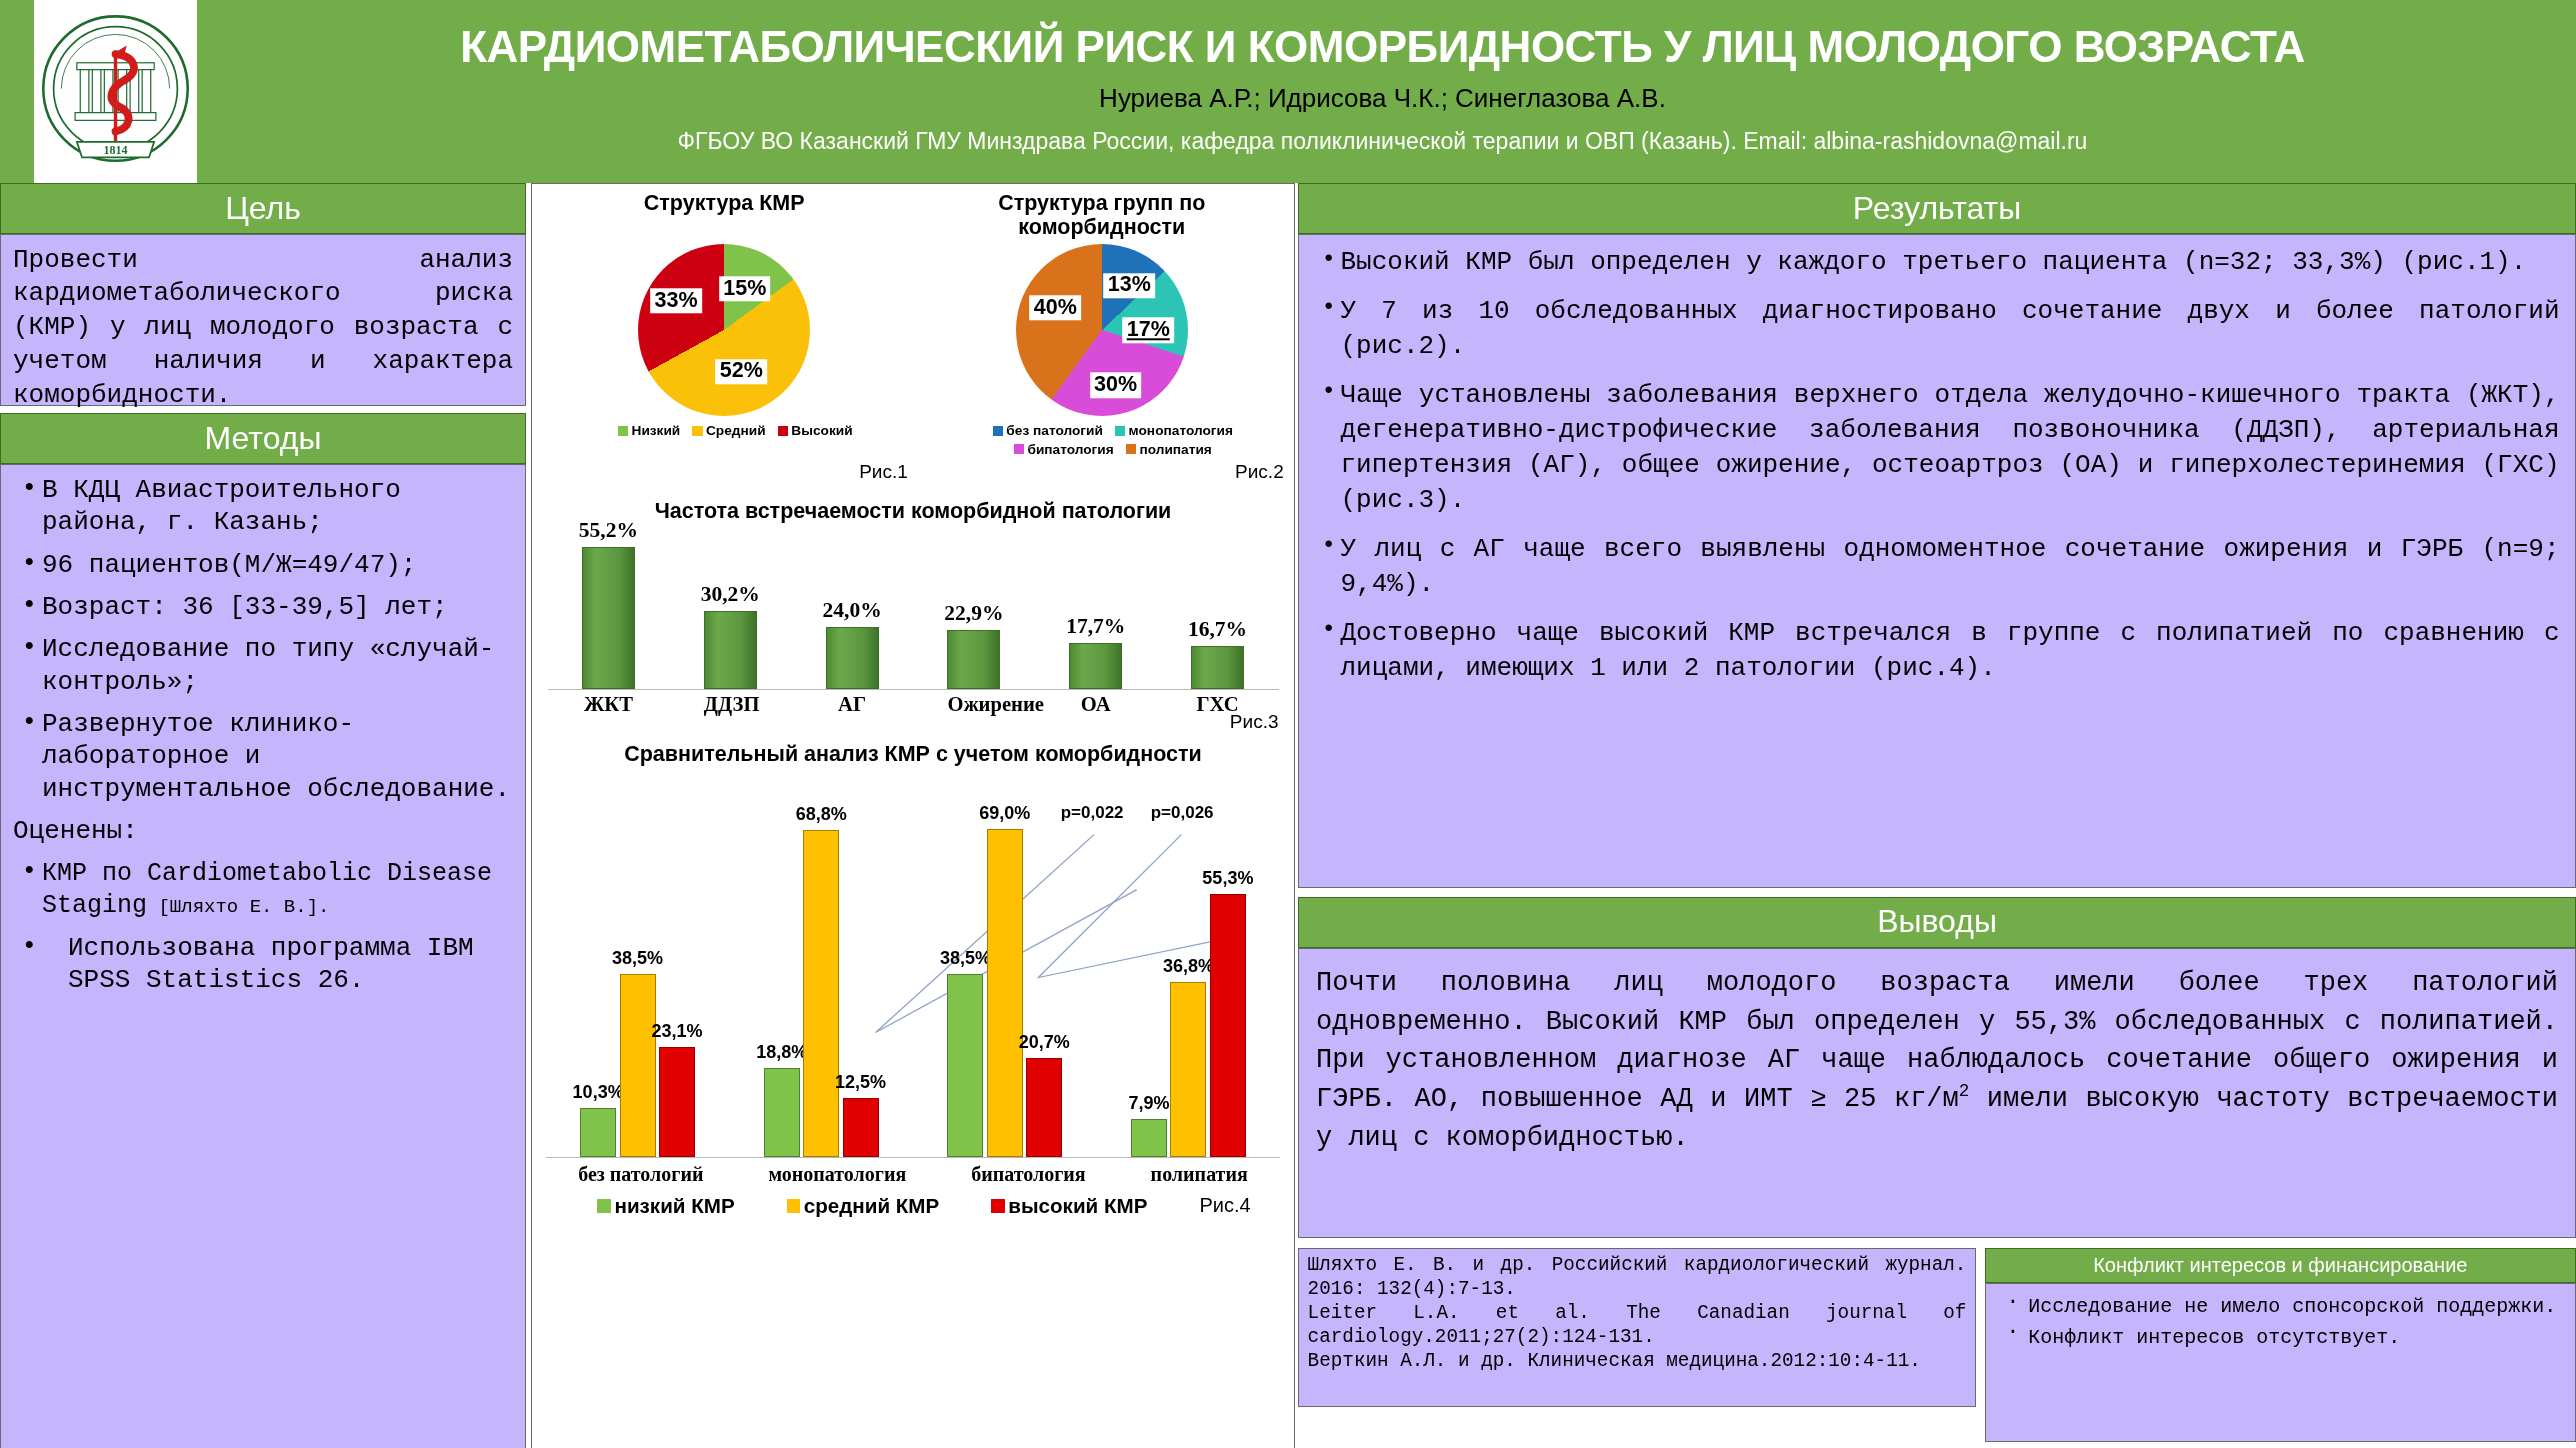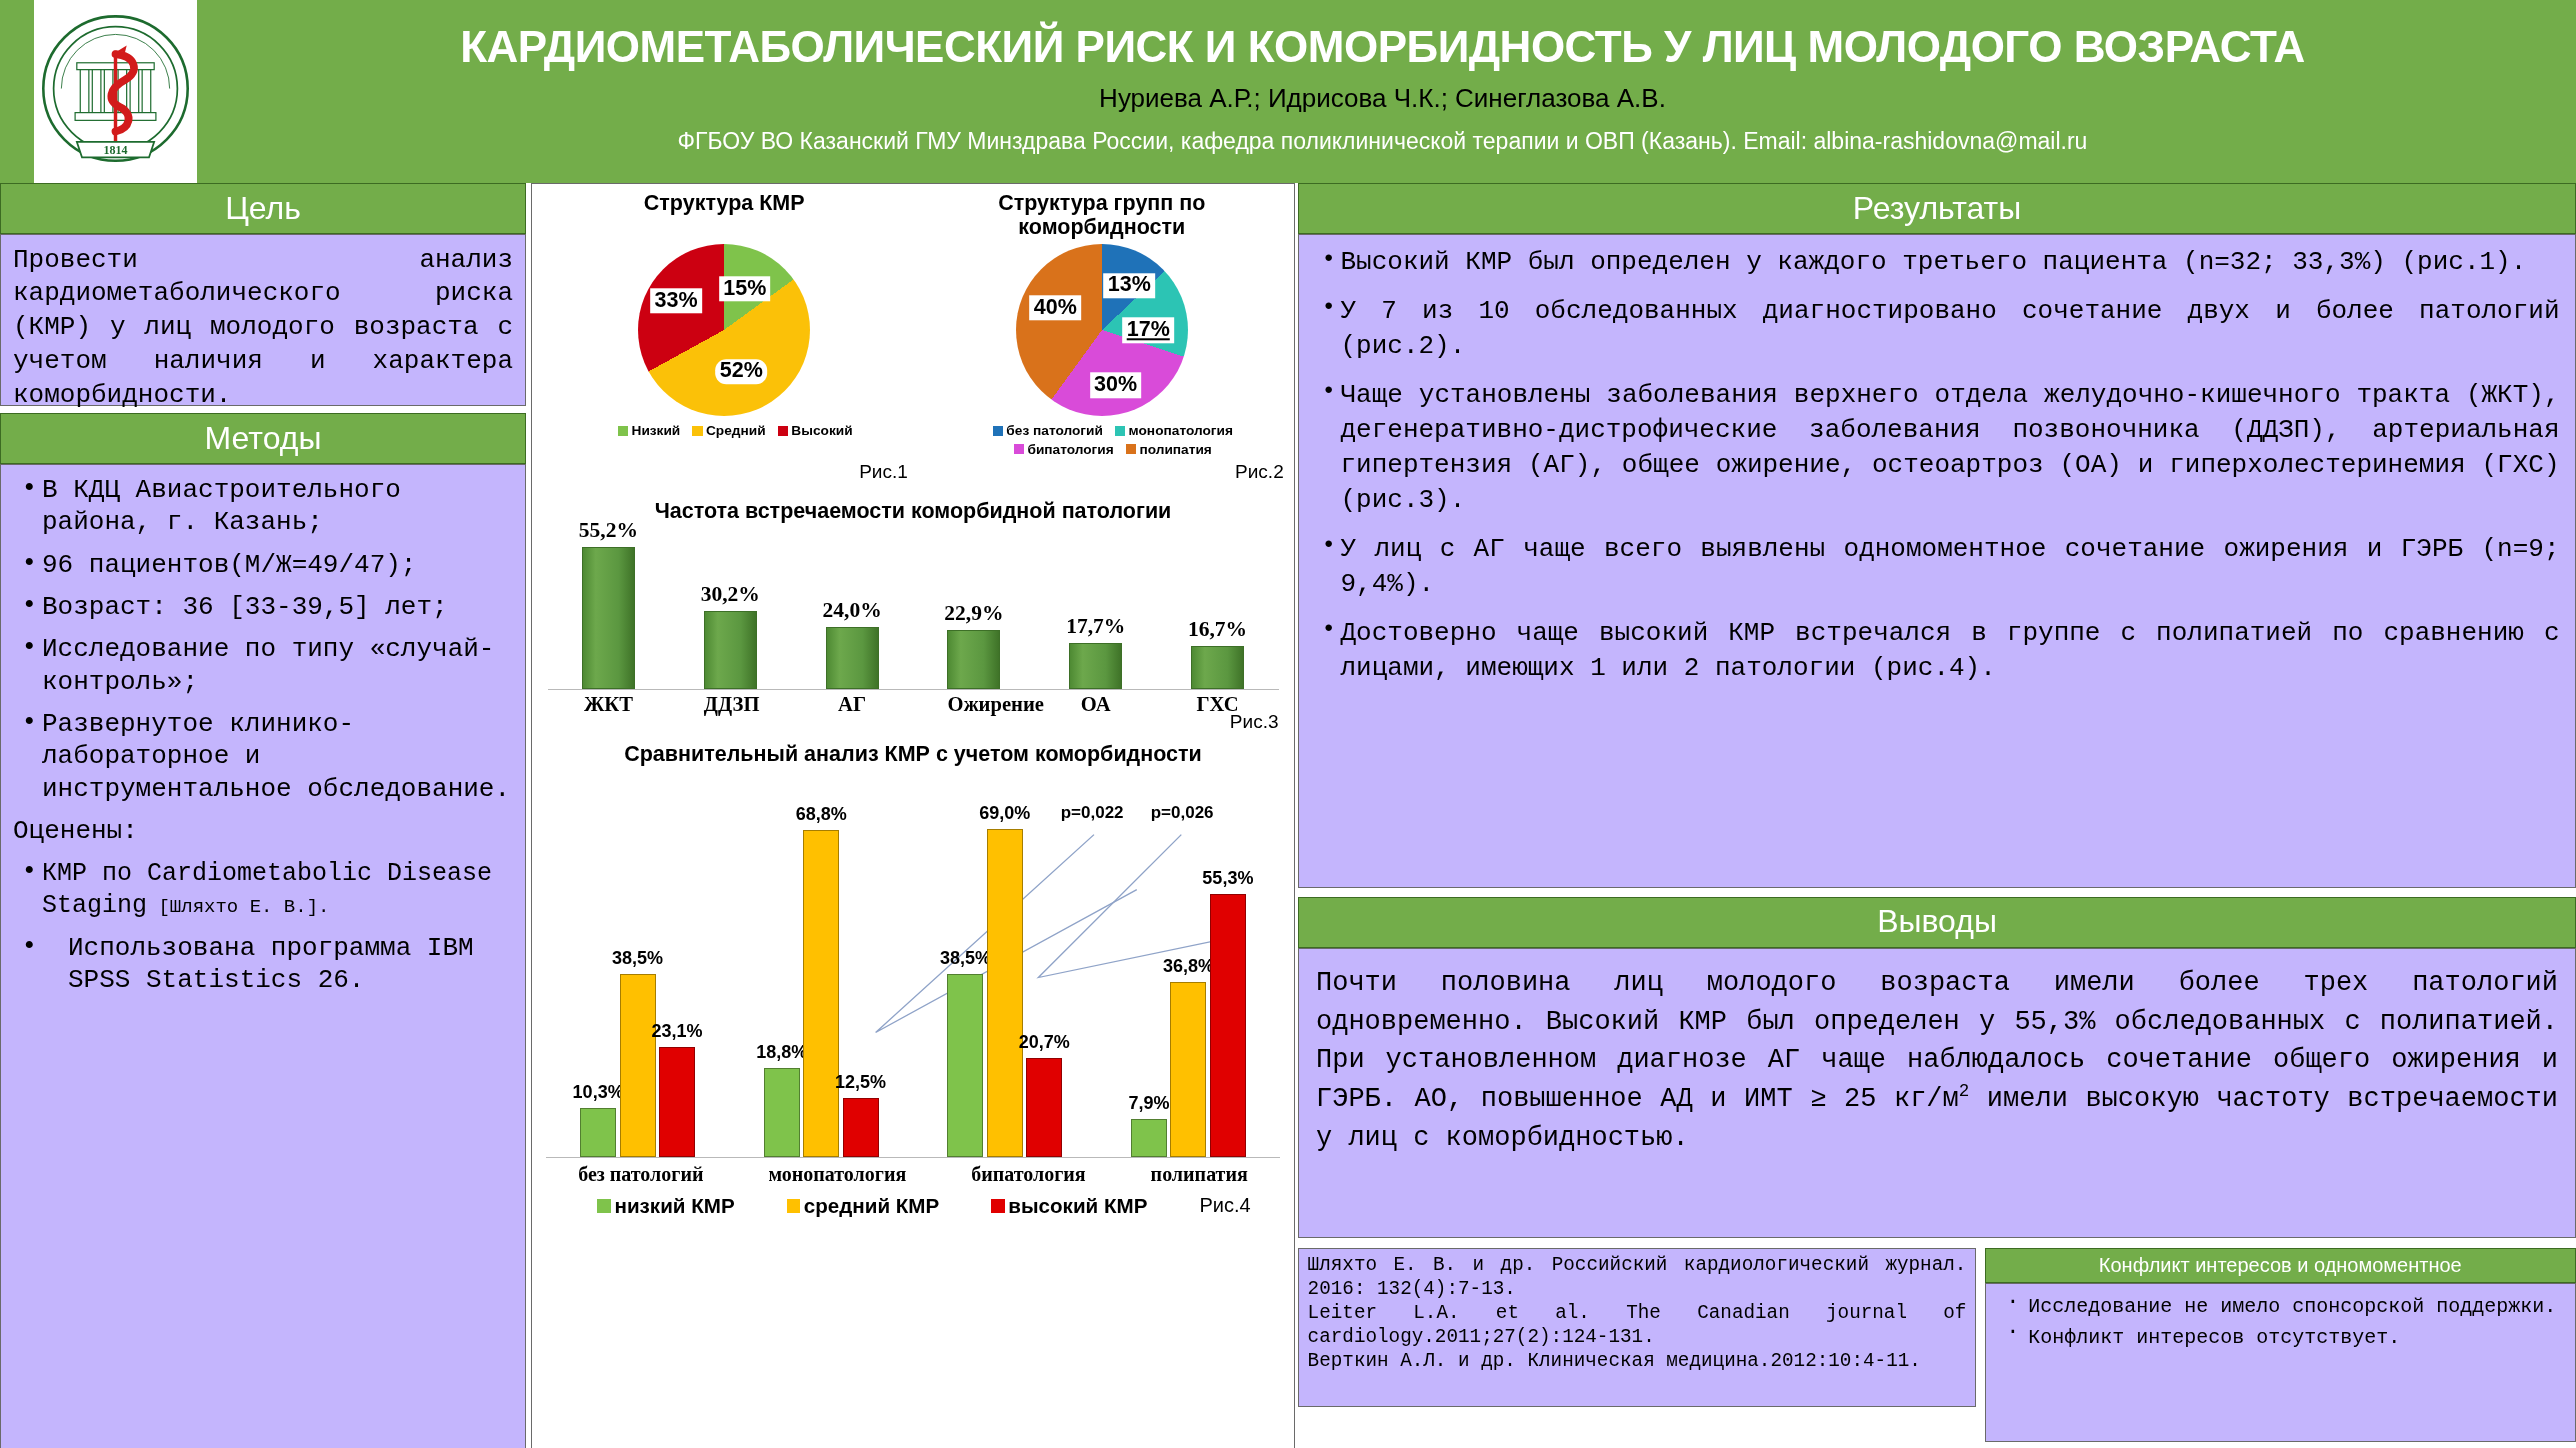--- a/index.html
+++ b/index.html
@@ -230,21 +230,21 @@
 
     <div class="col-mid">
       <div class="charts-panel">
 
         <div class="pies-row">
 
           <div class="pie-block">
             <div class="chart-title two">Структура КМР</div>
             <div class="pie" style="background:conic-gradient(#7FC34B 0deg 54deg, #FBC108 54deg 241.2deg, #CC0011 241.2deg 360deg);">
               <div class="pie-label" style="left:62%;top:26%;">15%</div>
-              <div class="pie-label" style="left:60%;top:74%;border-radius:11px;">52%</div>
+              <div class="pie-label" style="left:60%;top:74%;">52%</div>
               <div class="pie-label" style="left:22%;top:33%;">33%</div>
             </div>
             <div class="legend">
               <span class="lg-item">
                   <i class="sw" style="background:#7FC34B"></i>
                   <span>Низкий</span>
                 </span>
               <span class="lg-item">
                   <i class="sw" style="background:#FBC108"></i>
                   <span>Средний</span>
@@ -454,21 +454,21 @@
         <div style="flex:0 0 678px;">
           <div class="panel" style="height:159px;">
             <div class="panel-body" style="padding:5.2px 8.6px;">
               <div class="refs-text">Шляхто Е. В. и др. Российский кардиологический журнал. 2016: 132(4):7-13.</div>
               <div class="refs-text" style="text-align-last:justify;">Leiter L.A. et al. The Canadian journal of cardiology.2011;27(2):124-131.</div>
               <div class="refs-text">Верткин А.Л. и др. Клиническая медицина.2012:10:4-11.</div>
             </div>
           </div>
         </div>
         <div style="flex:1;">
-          <div class="panel-head small" style="font-size:20px;">Конфликт интересов и одномоментное</div>
+          <div class="panel-head small" style="font-size:20px;">Конфликт интересов и финансирование</div>
           <div class="panel" style="height:159px;">
             <div class="panel-body" style="padding:10.3px 8.6px;">
               <ul class="coi-list">
                 <li>Исследование не имело спонсорской поддержки.</li>
                 <li>Конфликт интересов отсутствует.</li>
               </ul>
             </div>
           </div>
         </div>
       </div>

